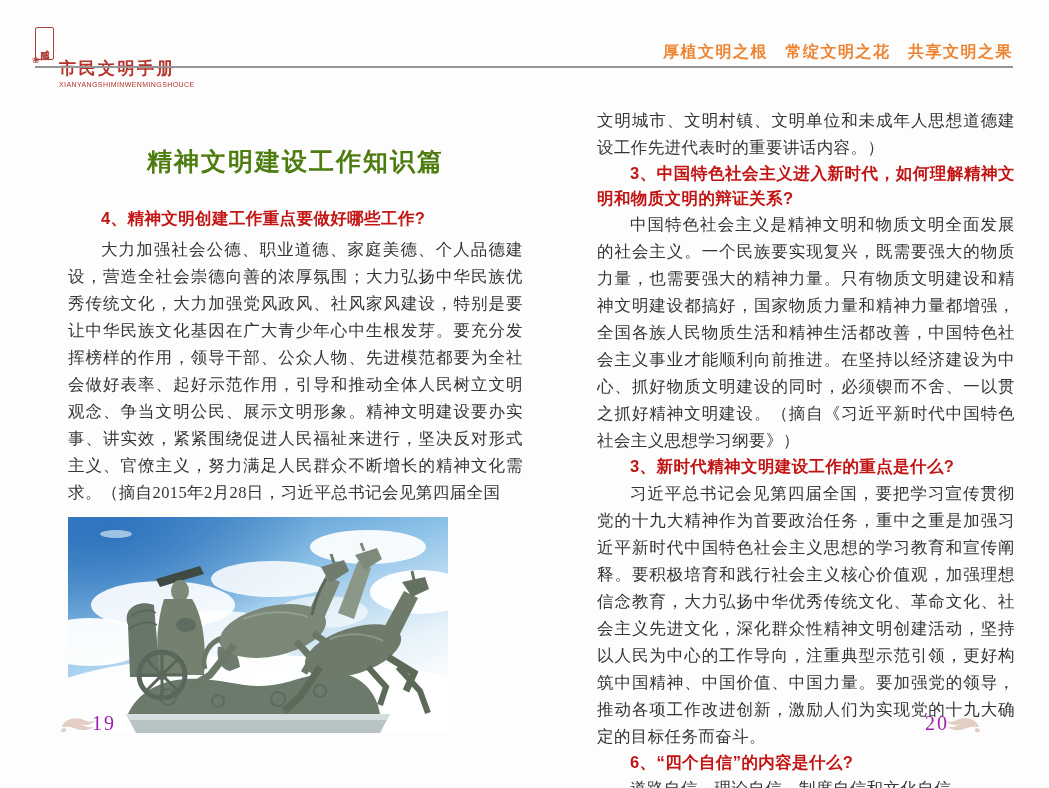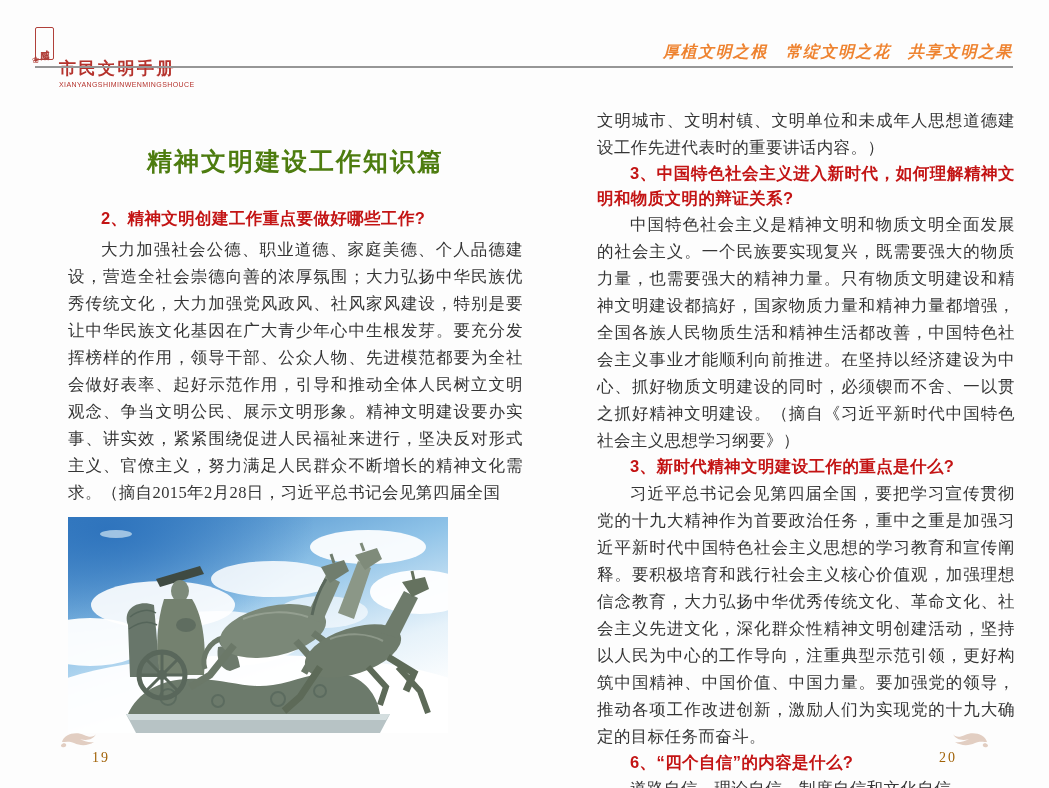--- a/index.html
+++ b/index.html
@@ -31,21 +31,21 @@
   .logo-text { display:flex; flex-direction:column;margin-top:31px; }
   .logo-title {
     font-family:"Liberation Serif", serif;
     font-size:17px; font-weight:bold; color:#b5322c; letter-spacing:2.5px; line-height:22px;
   }
   .logo-subtitle {
     font-size:7px; color:#b5322c; letter-spacing:0.4px; margin-top:1px;
   }
   .slogan {
     position:absolute; right:36px; top:42px;
-    font-family:"Liberation Serif", serif; font-style:italic; font-weight:bold;
+    font-family:"Liberation Serif", serif; font-weight:bold;
     font-size:16px; color:#ee8330; letter-spacing:1.5px; white-space:nowrap;
   }
   .header-divider {
     position:absolute; left:35px; right:36px; top:66px; height:2px; background:#969696;
   }
 
   
   .q-heading {
     color:#c31414; font-weight:bold; font-size:16.5px;
     line-height:25.2px; text-indent:2em; letter-spacing:0.4px;
@@ -70,23 +70,23 @@
   .photo {
     margin-top:11px; width:380px; height:216px; display:block;
   }
 
   
   .page-right { position:absolute; left:597px; top:100px; width:418px; padding-top:7px; }
 
   
   .folio { position:absolute; top:712px; display:flex; align-items:center; }
   .folio-left { left:58px; }
-  .folio-right { right:58px; }
+  .folio-right { right:66px; }
   .folio-num {
-    font-family:"Liberation Serif", serif; font-size:14px; color:#a16207; letter-spacing:2px;margin-top:38px;
+    font-family:"Liberation Serif", serif; font-size:20px; color:#a21caf; letter-spacing:2px;
   }
   .flourish { width:40px; height:20px; }
   .flourish.mirror { transform:scaleX(-1); }
   .folio-left .flourish { margin-right:-6px; }
   .folio-right .flourish { margin-left:-6px; }
 </style>
 </head>
 <body>
 
 <div class="logo">
@@ -98,21 +98,21 @@
     <span class="logo-title">市民文明手册</span>
     <span class="logo-subtitle">XIANYANGSHIMINWENMINGSHOUCE</span>
   </div>
 </div>
 
 <div class="slogan">厚植文明之根　常绽文明之花　共享文明之果</div>
 <div class="header-divider"></div>
 
 <div class="page-left">
   <div class="page-title">精神文明建设工作知识篇</div>
-  <div class="q-heading">2、精神文明创建工作重点要做好哪些工作?</div>
+  <div class="q-heading">4、精神文明创建工作重点要做好哪些工作?</div>
   <p class="body-para">大力加强社会公德、职业道德、家庭美德、个人品德建设，营造全社会崇德向善的浓厚氛围；大力弘扬中华民族优秀传统文化，大力加强党风政风、社风家风建设，特别是要让中华民族文化基因在广大青少年心中生根发芽。要充分发挥榜样的作用，领导干部、公众人物、先进模范都要为全社会做好表率、起好示范作用，引导和推动全体人民树立文明观念、争当文明公民、展示文明形象。精神文明建设要办实事、讲实效，紧紧围绕促进人民福祉来进行，坚决反对形式主义、官僚主义，努力满足人民群众不断增长的精神文化需求。（摘自2015年2月28日，习近平总书记会见第四届全国</p>
 
   <svg class="photo" viewBox="0 0 380 216" preserveAspectRatio="none" role="img">
     <defs>
       <linearGradient id="sky" x1="0" y1="0" x2="0.55" y2="1">
         <stop offset="0" stop-color="#3b82c4"></stop>
         <stop offset="0.45" stop-color="#8fc3e8"></stop>
         <stop offset="0.8" stop-color="#e6f2fa"></stop>
         <stop offset="1" stop-color="#fbfdfe"></stop>
       </linearGradient>

